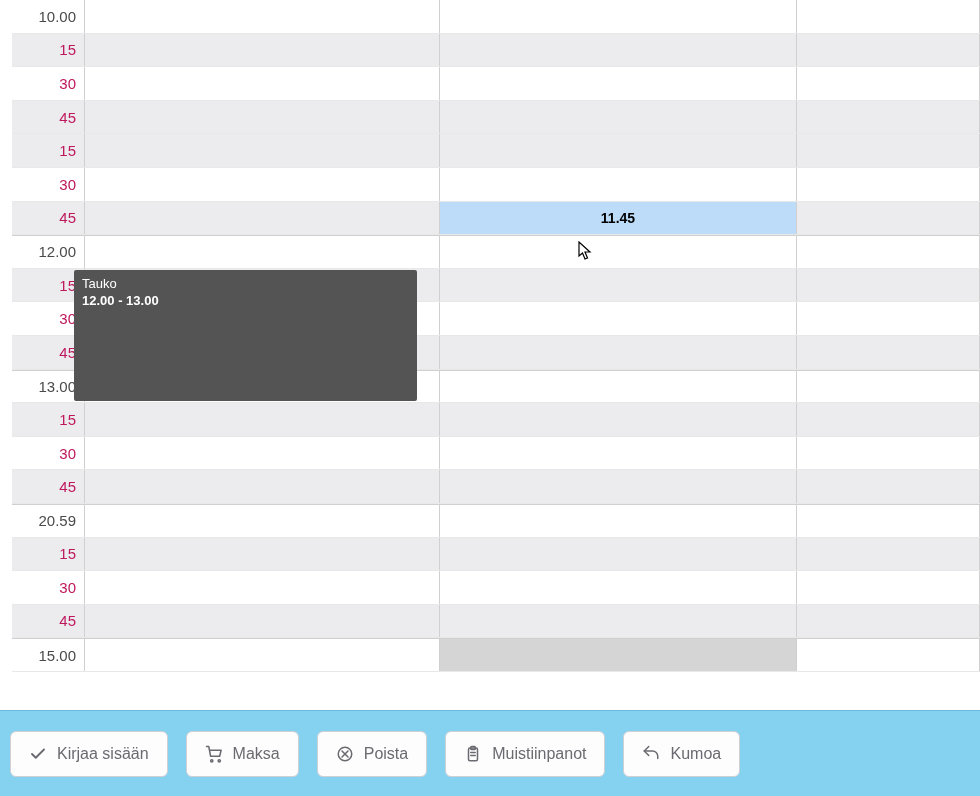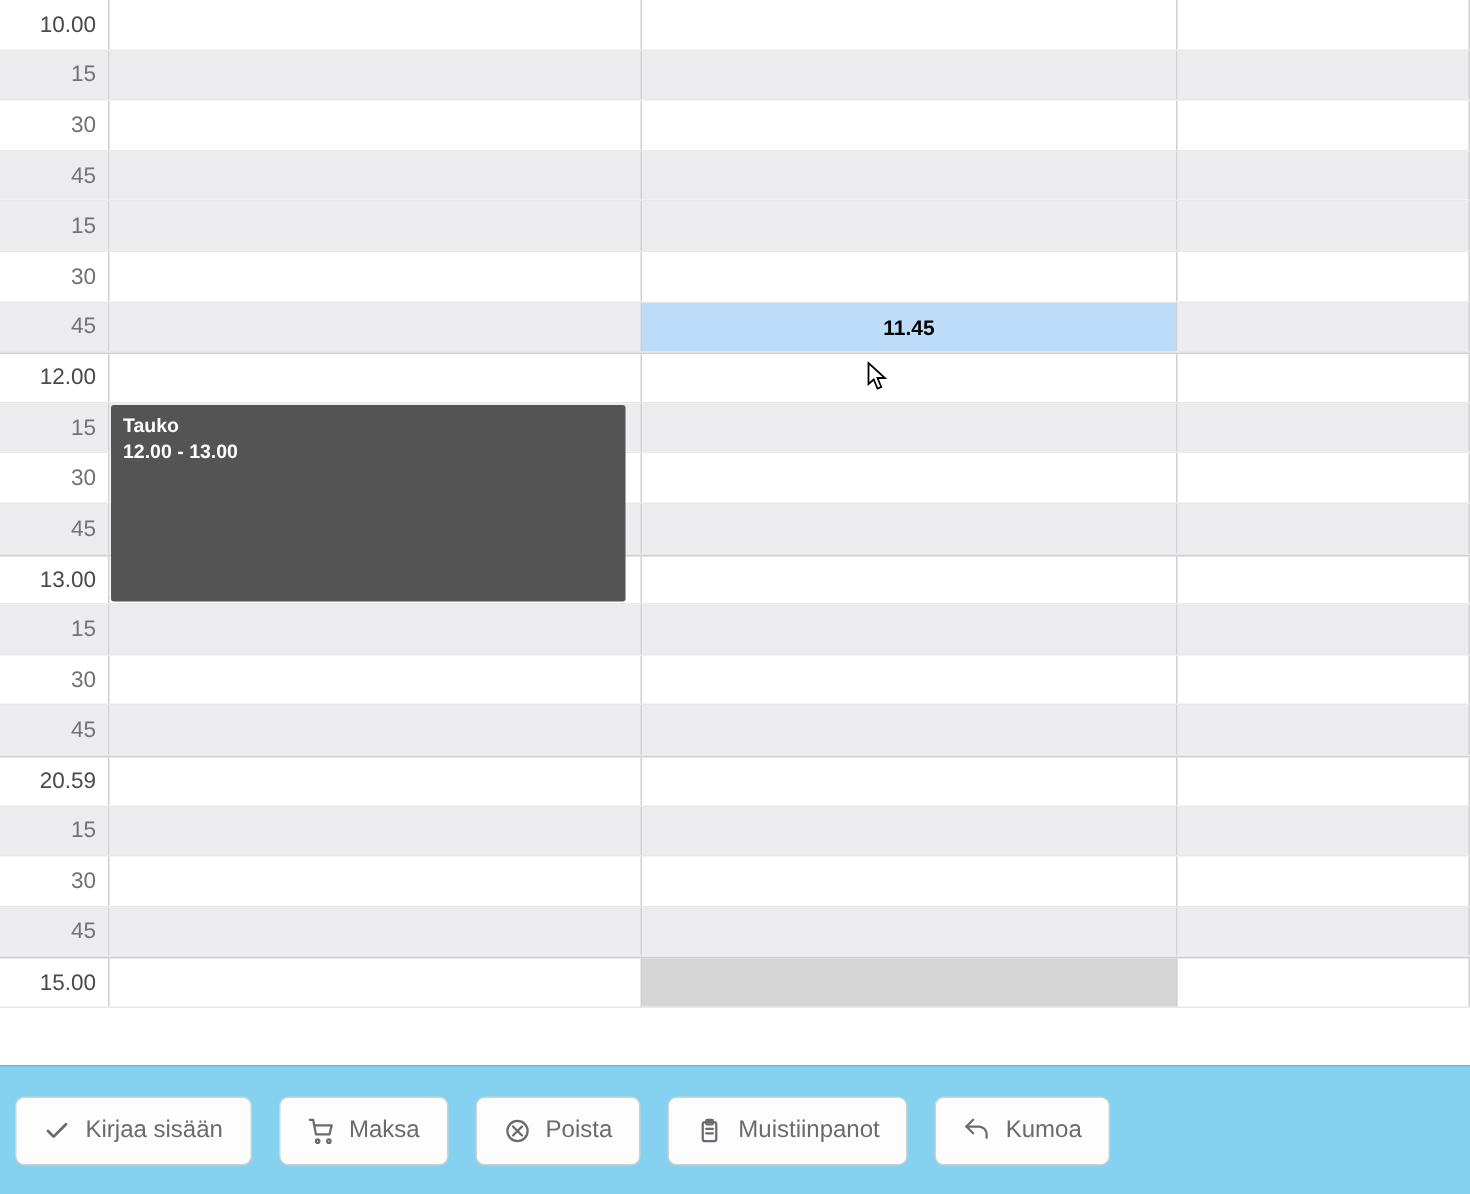--- a/index.html
+++ b/index.html
@@ -1,33 +1,33 @@
 <!DOCTYPE html>
 <html><head>
 <meta charset="utf-8">
 <style>
   * { box-sizing: border-box; margin: 0; padding: 0; }
   html, body { width: 980px; height: 796px; font-family: -apple-system, BlinkMacSystemFont, "Segoe UI", Arial, sans-serif; overflow: hidden; background: #fff; }
   .app { width: 980px; height: 796px; display: flex; flex-direction: column; }
   .calendar { flex: 1; position: relative; overflow: hidden; }
-  .grid { position: absolute; top: 0; left: 0; width: 100%; }
+  .grid { position: absolute; top: 0; left: 0; width: 100%; padding-left: 12px; }
   .slot-row { display: flex; height: 33.6px; border-bottom: 1px solid #e8e8e8; }
   .slot-row.hour-row { border-top: 1px solid #d0d0d0; }
   .slot-row:first-child.hour-row { border-top: none; }
   .time-cell { width: 73px; flex: 0 0 73px; text-align: right; padding-right: 8px; font-size: 15px; color: #4a4a4a; display: flex; align-items: center; justify-content: flex-end; border-right: 1px solid #d0d0d0; }
   .time-cell.hour { font-weight: 500; }
-  .time-cell.minor { color: #737373; }
+  .time-cell.minor { color: #be185d; }
   .col { border-right: 1px solid #d0d0d0; position: relative; height: 100%; }
   .col-1 { width: 355px; flex: 0 0 355px; }
   .col-2 { width: 357px; flex: 0 0 357px; }
   .col-3 { flex: 1; }
   .alt { background: #ececef; }
   .hover-slot { background: #bcdcfa; color: #000000; font-weight: 600; font-size: 14px; display: flex; align-items: center; justify-content: center; }
   .event-block { position: absolute; background: #545454; color: #fff; font-size: 13px; padding: 6px 8px; border-radius: 2px; line-height: 1.3; }
-  .event-title { font-weight: 700; }
+  .event-title { font-weight: 400; }
   .event-time { font-weight: 600; }
   .disabled-slot { background: #d5d5d5; }
   .cursor { position: absolute; width: 16px; height: 20px; pointer-events: none; z-index: 50; }
   .cursor svg { display: block; }
   .toolbar { height: 86px; background: #85d1f0; border-top: 1px solid #6bb9da; display: flex; align-items: center; gap: 18px; padding: 0 10px; }
   .btn { display: inline-flex; align-items: center; gap: 10px; background: #fdfdfe; border: 1px solid #cfcfd4; border-radius: 6px; padding: 13px 18px; font-size: 16px; color: #6a6a70; cursor: pointer; font-weight: 500; }
   .btn .icon { width: 18px; height: 18px; display: inline-flex; align-items: center; justify-content: center; }
   .btn .icon svg { stroke: #6a6a70; }
 </style>
 </head>

